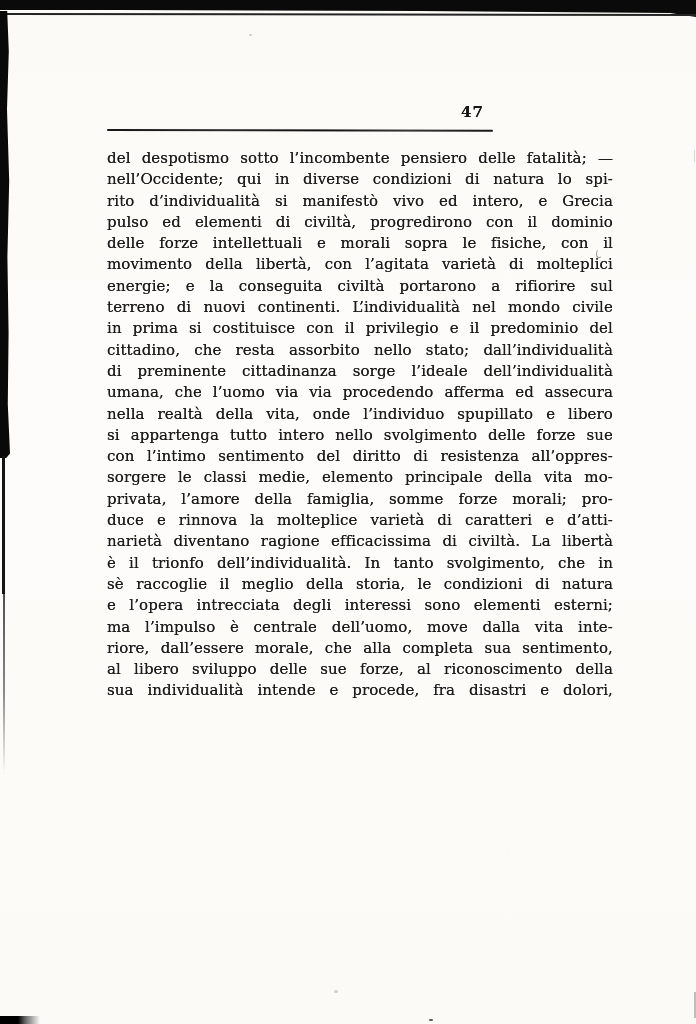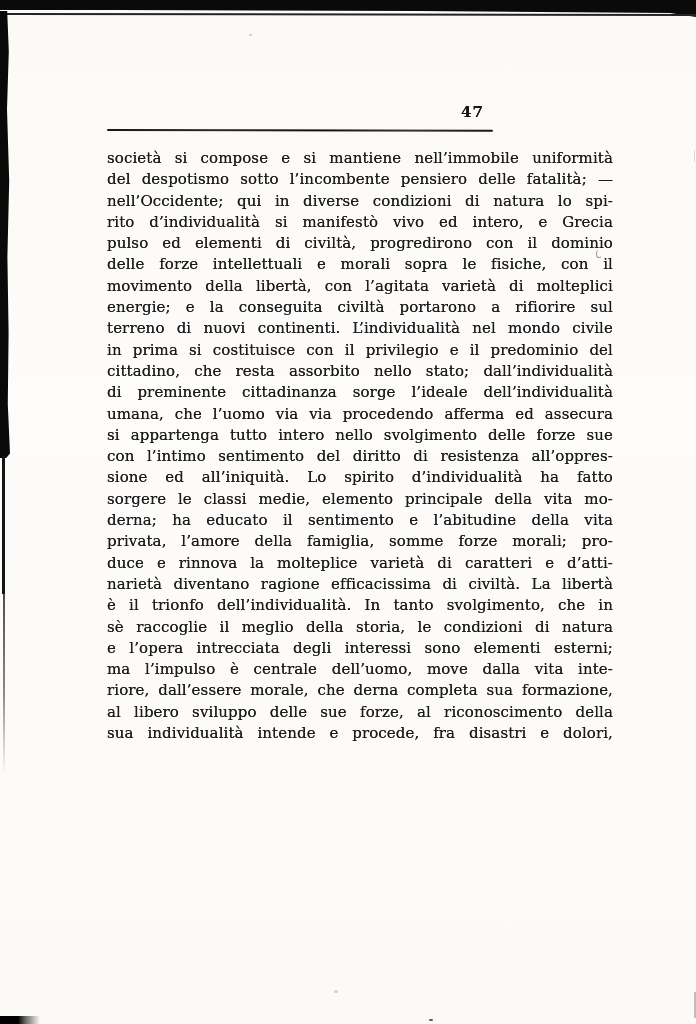--- a/index.html
+++ b/index.html
@@ -70,46 +70,44 @@
   <div class="left-strip-thin"></div>
   <div class="left-strip-faint"></div>
   <div class="corner-mark"></div>
   <div class="right-edge-faint-1"></div>
   <div class="right-edge-faint-2"></div>
 
   <div class="page-number">47</div>
   <div class="header-rule"></div>
 
   <div class="text-block" id="text-block">
-      <div class="line">società si compose e si mantiene nell’immobile uniformità</div>
       <div class="line">del despotismo sotto l’incombente pensiero delle fatalità; —</div>
       <div class="line">nell’Occidente; qui in diverse condizioni di natura lo spi-</div>
       <div class="line">rito d’individualità si manifestò vivo ed intero, e Grecia</div>
       <div class="line">pulso ed elementi di civiltà, progredirono con il dominio</div>
       <div class="line">delle forze intellettuali e morali sopra le fisiche, con il</div>
       <div class="line">movimento della libertà, con l’agitata varietà di molteplici</div>
       <div class="line">energie; e la conseguita civiltà portarono a rifiorire sul</div>
       <div class="line">terreno di nuovi continenti. L’individualità nel mondo civile</div>
       <div class="line">in prima si costituisce con il privilegio e il predominio del</div>
       <div class="line">cittadino, che resta assorbito nello stato; dall’individualità</div>
       <div class="line">di preminente cittadinanza sorge l’ideale dell’individualità</div>
       <div class="line">umana, che l’uomo via via procedendo afferma ed assecura</div>
+      <div class="line">nella realtà della vita, onde l’individuo spupillato e libero</div>
       <div class="line">si appartenga tutto intero nello svolgimento delle forze sue</div>
       <div class="line">con l’intimo sentimento del diritto di resistenza all’oppres-</div>
-      <div class="line">sione ed all’iniquità. Lo spirito d’individualità ha fatto</div>
       <div class="line">sorgere le classi medie, elemento principale della vita mo-</div>
-      <div class="line">derna; ha educato il sentimento e l’abitudine della vita</div>
       <div class="line">privata, l’amore della famiglia, somme forze morali; pro-</div>
       <div class="line">duce e rinnova la molteplice varietà di caratteri e d’atti-</div>
       <div class="line">narietà diventano ragione efficacissima di civiltà. La libertà</div>
       <div class="line">è il trionfo dell’individualità. In tanto svolgimento, che in</div>
       <div class="line">sè raccoglie il meglio della storia, le condizioni di natura</div>
       <div class="line">e l’opera intrecciata degli interessi sono elementi esterni;</div>
       <div class="line">ma l’impulso è centrale dell’uomo, move dalla vita inte-</div>
-      <div class="line">riore, dall’essere morale, che derna completa sua formazione,</div>
+      <div class="line">riore, dall’essere morale, che alla completa sua sentimento,</div>
       <div class="line">al libero sviluppo delle sue forze, al riconoscimento della</div>
       <div class="line">sua individualità intende e procede, fra disastri e dolori,</div>
     </div>
 
   <div class="speck speck-a"></div>
   <div class="speck speck-b"></div>
   <div class="speck speck-c"></div>
   <div class="speck speck-d"></div>
 
 </div>

